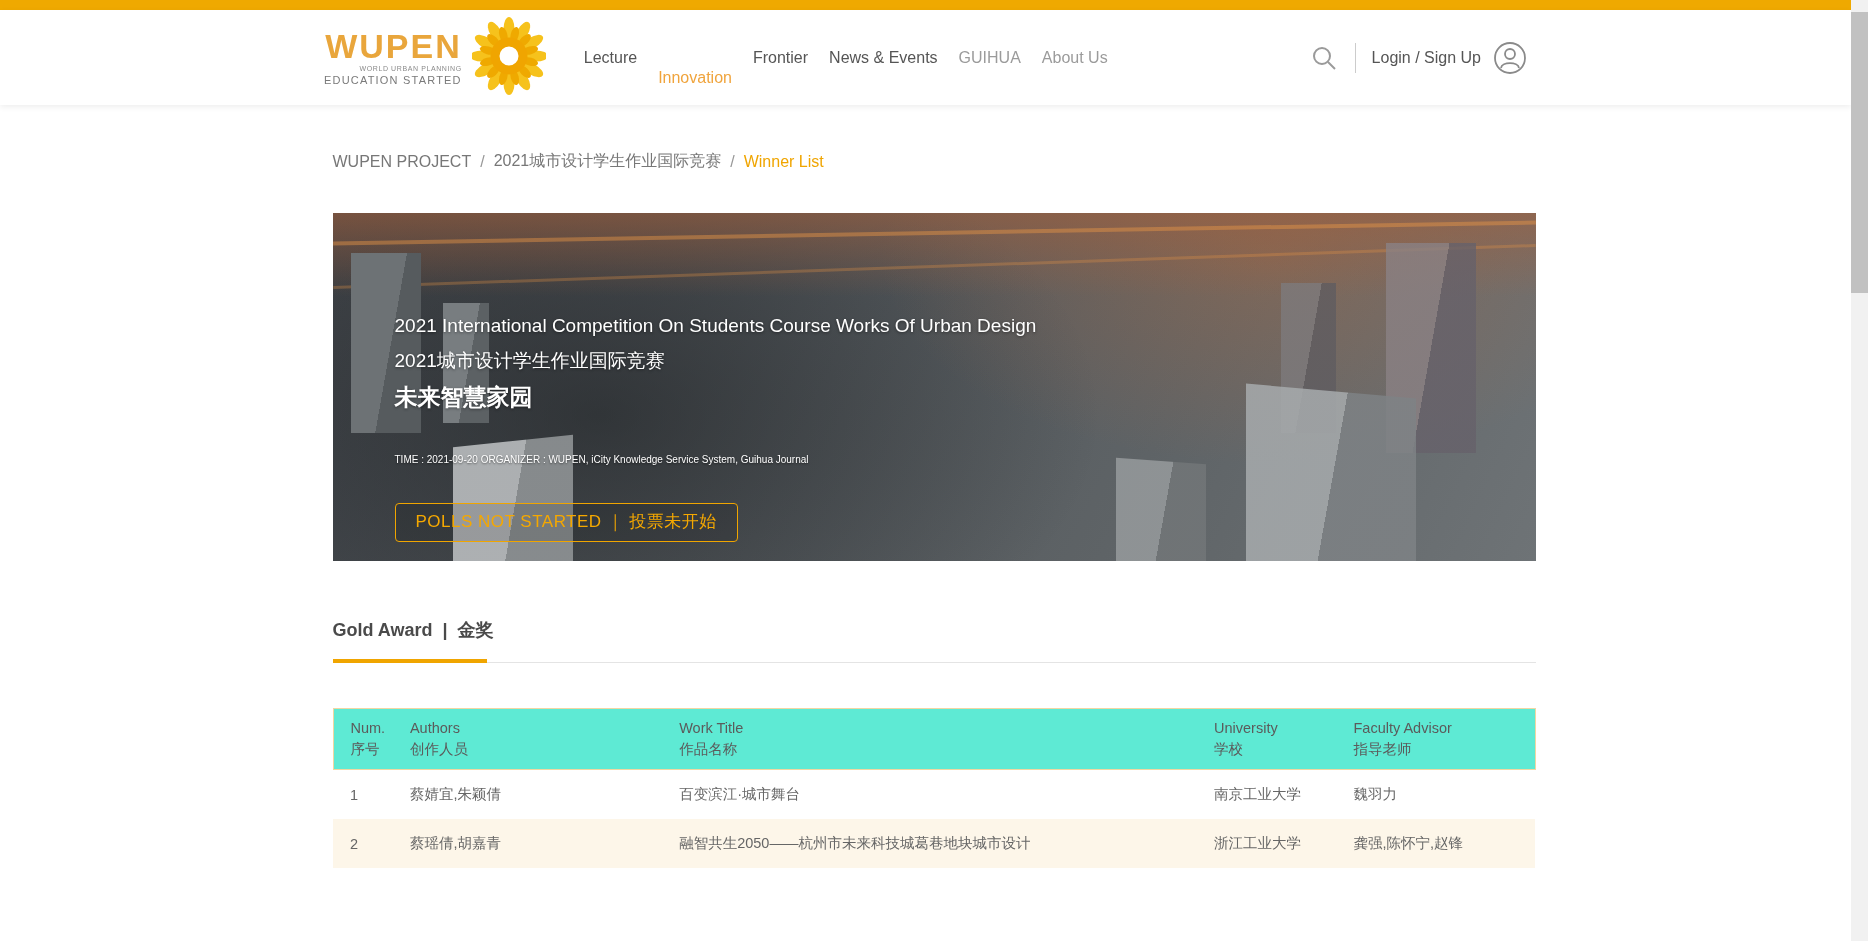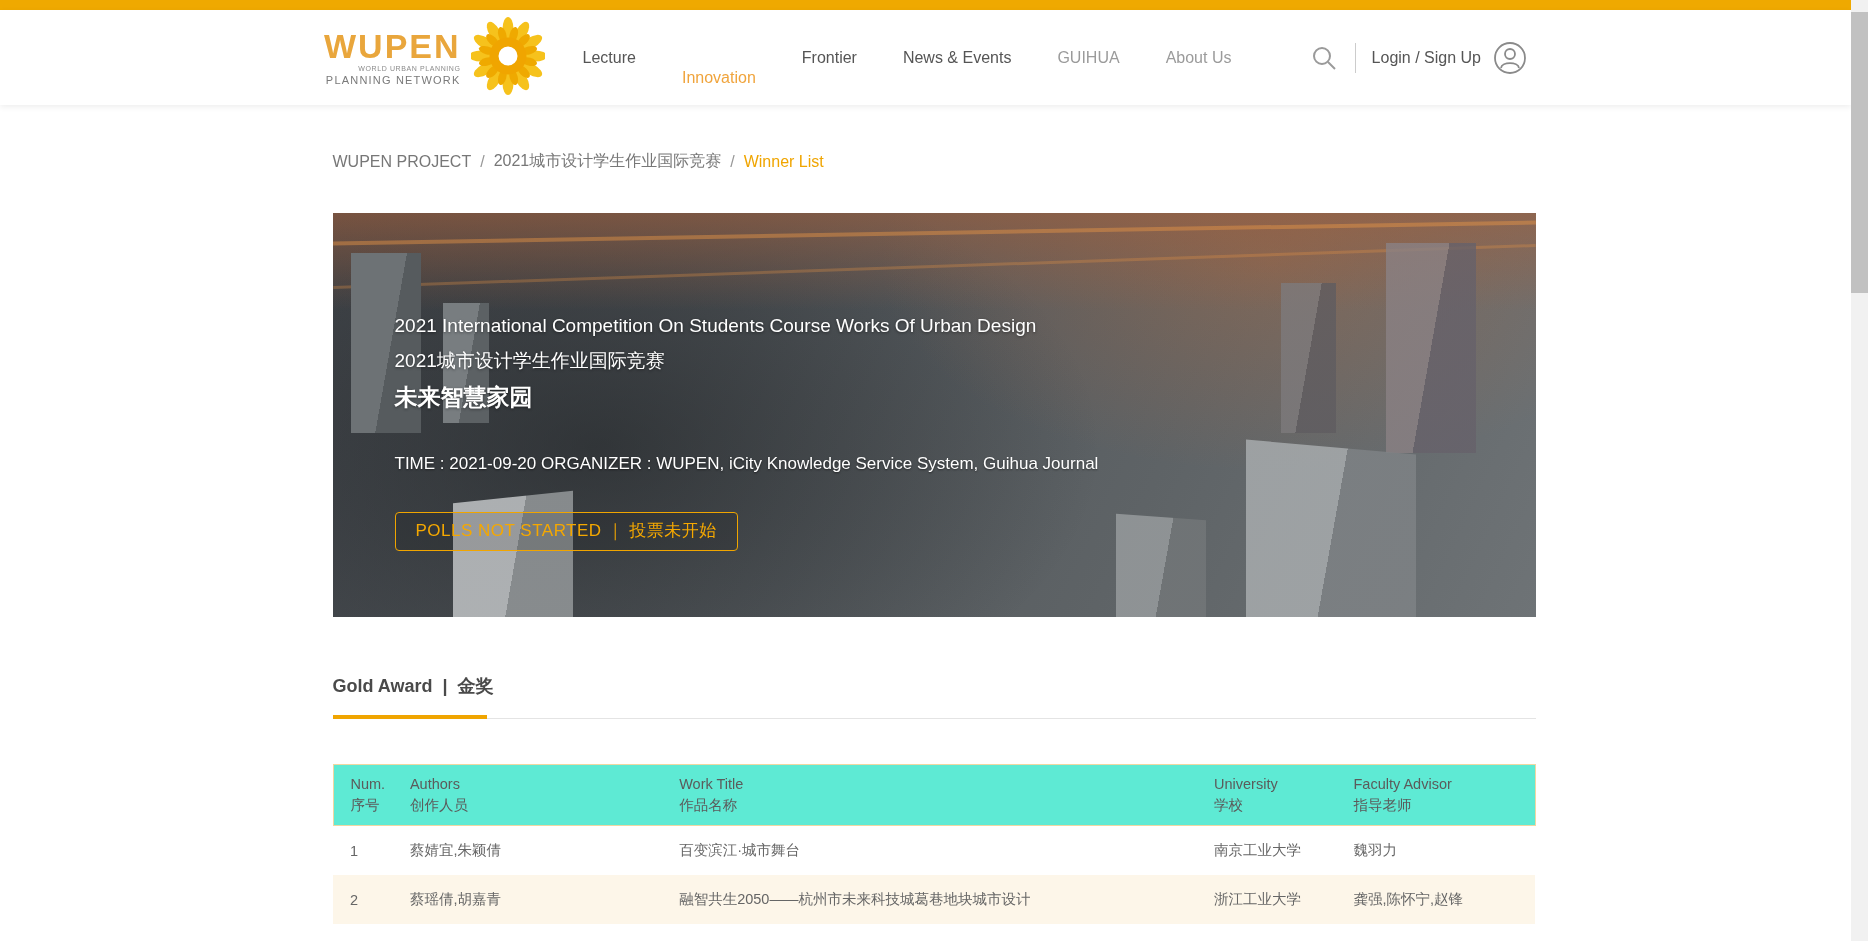--- a/index.html
+++ b/index.html
@@ -14,41 +14,41 @@
             box-shadow:0 2px 6px rgba(0,0,0,.07); position:relative; z-index:5; }
   .header-inner { width:1203px; margin:0 auto; height:100%;
                   display:flex; align-items:center; }
   .logo { display:flex; align-items:center; cursor:pointer; }
   .logo-text { display:flex; flex-direction:column; align-items:flex-end; line-height:1; }
   .logo-brand { font-size:34px; font-weight:bold; color:#E9A63C; letter-spacing:2px; }
   .logo-sub1 { font-size:7px; color:#8a8a8a; letter-spacing:.6px; margin-top:2px; }
   .logo-sub2 { font-size:11px; color:#7a7a7a; letter-spacing:1.2px; margin-top:3px; }
   .logo-flower { margin-left:10px; }
 
-  .nav { display:flex; align-items:center; margin-left:38px; gap:46px; }
+  .nav { display:flex; align-items:center; margin-left:38px; gap:21px; }
   .nav-item { font-size:16px; color:#555; cursor:pointer; white-space:nowrap; }
   .nav-item.active { color:#F0A43C;margin-top:40px; }
   .nav-item.muted { color:#9b9b9b; }
 
   .header-right { margin-left:auto; display:flex; align-items:center; }
   .search-btn { cursor:pointer; display:flex; align-items:center; }
   .hdr-divider { width:1px; height:30px; background:#ccc; margin:0 16px 0 18px; }
   .login-link { font-size:16px; color:#555; cursor:pointer; white-space:nowrap; }
   .avatar-btn { margin-left:12px; cursor:pointer; display:flex; align-items:center; }
 
   
   .content { width:1203px; margin:0 auto; }
 
   .breadcrumb { margin-top:46px; font-size:16px; color:#777; display:flex; gap:9px; align-items:center; }
   .crumb { color:#777; cursor:pointer; }
   .crumb-sep { color:#999; }
   .crumb.current { color:#F0A500; cursor:default; }
 
   
-  .banner { margin-top:41px; width:1203px; height:404px; position:relative; overflow:hidden;
+  .banner { margin-top:41px; width:1203px; height:348px; position:relative; overflow:hidden;
             background-image:
               linear-gradient(180deg, rgba(166,96,58,.55) 0%, rgba(166,96,58,0) 24%),
               radial-gradient(ellipse 560px 300px at 78% 12%, rgba(190,110,60,.35), rgba(0,0,0,0) 70%),
               radial-gradient(ellipse 700px 420px at 22% 58%, rgba(22,25,27,.50), rgba(0,0,0,0) 72%),
               linear-gradient(115deg, #41454a 0%, #53585c 42%, #5e6366 68%, #6e7376 100%);
   }
   .city i { position:absolute; display:block; }
   .city .b1 { left:18px;  top:40px;  width:70px;  height:180px; background:linear-gradient(100deg,#6d7275 55%,#565b5e 55%); }
   .city .b2 { left:110px; top:90px;  width:46px;  height:120px; background:linear-gradient(100deg,#787d80 55%,#5c6164 55%); }
   .city .b3 { right:60px; top:30px;  width:90px;  height:210px; background:linear-gradient(100deg,#8a8184 50%,#66616a 50%); opacity:.8; }
@@ -57,21 +57,21 @@
   .city .b6 { right:120px;bottom:-20px; width:170px; height:190px; background:linear-gradient(100deg,#a7abad 50%,#7e8285 50%); opacity:.85; transform:skewY(5deg); }
   .city .b7 { right:330px;bottom:-40px; width:90px;  height:140px; background:linear-gradient(100deg,#9a9ea0 50%,#737779 50%); opacity:.8; transform:skewY(4deg); }
   .city .r1 { left:0; top:18px; width:100%; height:4px; background:rgba(233,150,70,.45); transform:rotate(-1deg); }
   .city .r2 { left:0; top:52px; width:100%; height:3px; background:rgba(233,150,70,.30); transform:rotate(-2deg); }
 
   .banner-text { position:relative; z-index:2; padding:100px 40px 0 62px; color:#fff; }
   .hero-line { font-size:19px; line-height:1.35; text-shadow:0 1px 3px rgba(0,0,0,.45); }
   .hero-line.zh { margin-top:9px; }
   .hero-sub { font-size:25px; font-weight:bold; margin-top:27px; text-shadow:0 1px 3px rgba(0,0,0,.45); }
   .hero-sub.zh { font-size:23px; margin-top:9px; }
-  .hero-meta { font-size:17px; margin-top:41px; text-shadow:0 1px 2px rgba(0,0,0,.5); }
+  .hero-meta { font-size:10px; margin-top:41px; text-shadow:0 1px 2px rgba(0,0,0,.5); }
   .poll-btn { display:inline-block; margin-top:38px; padding:6px 20px 8px 20px;
               border:1px solid #F0A500; border-radius:4px; color:#F5A800;
               font-size:17px; letter-spacing:.5px; cursor:pointer; background:rgba(0,0,0,.12); }
 
   
   .tabs { margin-top:57px; position:relative; }
   .tab-row { display:flex; gap:56px; }
   .tab { font-size:18px; font-weight:bold; color:#4a4a4a; cursor:pointer; padding-bottom:20px; }
   .tab .pipe { font-weight:bold; color:#4a4a4a; margin:0 10px; }
   .tab-baseline { height:1px; background:#e4e4e4; width:100%; }
@@ -104,21 +104,21 @@
 <body>
 
 <div class="topbar"></div>
 
 <header class="header">
   <div class="header-inner">
     <div class="logo">
       <div class="logo-text">
         <span class="logo-brand">WUPEN</span>
         <span class="logo-sub1">WORLD URBAN PLANNING</span>
-        <span class="logo-sub2">PLANNING NETWORK</span>
+        <span class="logo-sub2">EDUCATION STARTED</span>
       </div>
       <span class="logo-flower">
         <svg width="74" height="82" viewBox="0 0 74 82">
           <g transform="translate(37,41)">
             <g fill="#F6C21C">
               <ellipse rx="5.5" ry="12" transform="rotate(0) translate(0,-27)"></ellipse>
               <ellipse rx="5.5" ry="12" transform="rotate(30) translate(0,-27)"></ellipse>
               <ellipse rx="5.5" ry="12" transform="rotate(60) translate(0,-27)"></ellipse>
               <ellipse rx="5.5" ry="12" transform="rotate(90) translate(0,-27)"></ellipse>
               <ellipse rx="5.5" ry="12" transform="rotate(120) translate(0,-27)"></ellipse>

